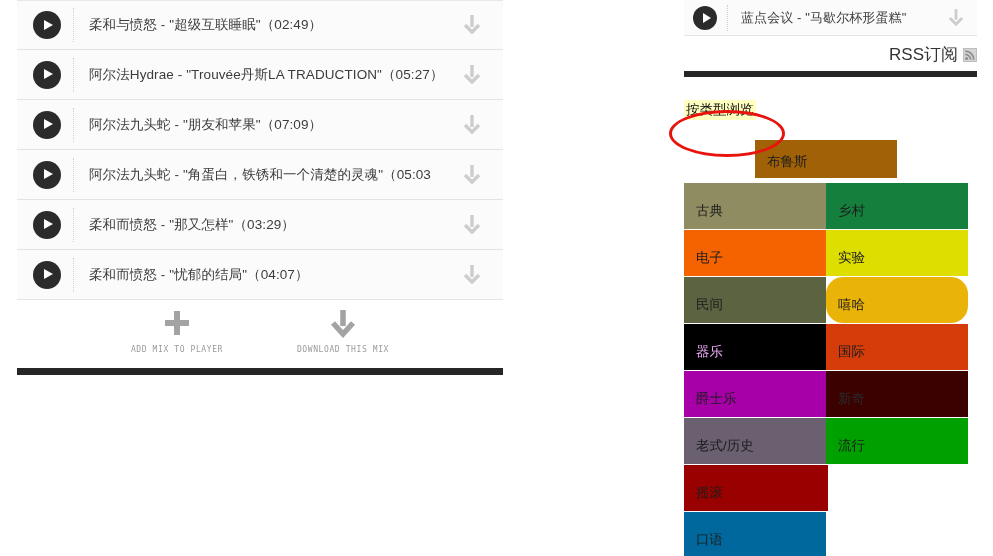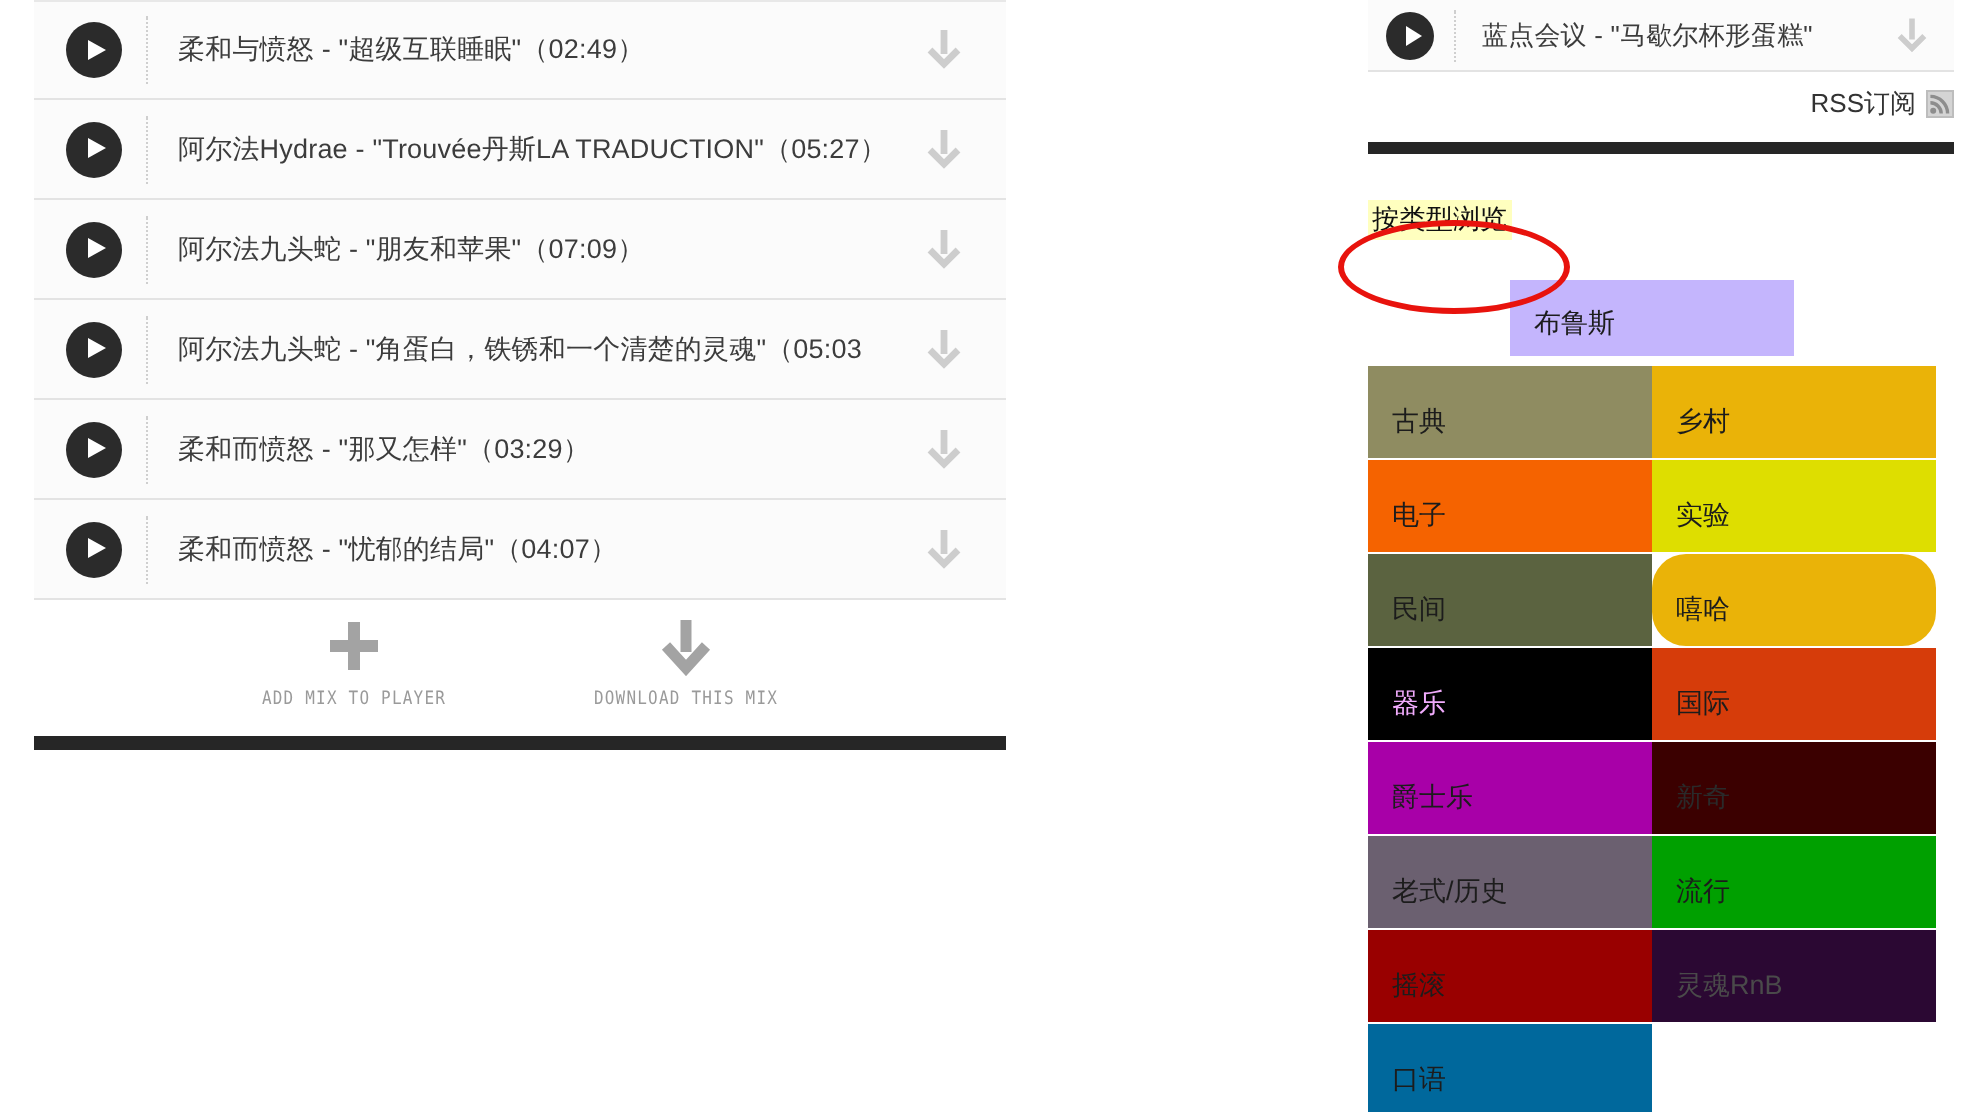--- a/index.html
+++ b/index.html
@@ -140,21 +140,21 @@
     position: absolute;
     left: 684px;
     top: 43px;
     width: 293px;
     display: flex;
     justify-content: flex-end;
     align-items: center;
     gap: 5px;
     cursor: pointer;
   }
-  #rss-label { font-size: 13px; color: #333; }
+  #rss-label { font-size: 17px; color: #333; }
   .rss-icon { width: 14px; height: 14px; }
 
   
   #browse-heading {
     position: absolute;
     left: 684px;
     top: 100px;
     font-size: 13.5px;
     color: #111;
     background: #ffffbf;
@@ -333,31 +333,31 @@
       <path d="M2.2 3.2 A8.6 8.6 0 0 1 10.8 11.8" stroke="#8d8d8d" stroke-width="1.7" fill="none"></path>
     </svg>
   </span>
 </div>
 
 <div class="dark-bar" id="right-dark-bar"></div>
 
 <div id="browse-heading">按类型浏览</div>
 <div id="annotation-ellipse" style="border-color: rgb(232, 19, 13);"></div>
 
-<div class="genre-tile" id="tile-blues" style="background: #c4b5fd;">
+<div class="genre-tile" id="tile-blues" style="background: #a16207;">
   <span class="genre-label" style="color: rgb(28, 28, 28);">布鲁斯</span>
 </div>
 
 <div id="genre-grid">
 
   <div class="genre-row">
     <div class="genre-tile" style="background: rgb(143, 140, 97);">
       <span class="genre-label" style="color: rgb(28, 28, 28);">古典</span>
     </div>
-    <div class="genre-tile" style="background: #eab308;">
+    <div class="genre-tile" style="background: #15803d;">
       <span class="genre-label" style="color: rgb(28, 28, 28);">乡村</span>
     </div>
   </div>
   <div class="row-gap"></div>
 
   <div class="genre-row">
     <div class="genre-tile" style="background: rgb(245, 99, 0);">
       <span class="genre-label" style="color: rgb(28, 28, 28);">电子</span>
     </div>
     <div class="genre-tile" style="background: rgb(222, 222, 0);">
@@ -403,23 +403,20 @@
     <div class="genre-tile" style="background: rgb(0, 160, 0);">
       <span class="genre-label" style="color: rgb(28, 28, 28);">流行</span>
     </div>
   </div>
   <div class="row-gap"></div>
 
   <div class="genre-row">
     <div class="genre-tile" style="background: rgb(153, 0, 0);">
       <span class="genre-label" style="color: rgb(28, 28, 28);">摇滚</span>
     </div>
-    <div class="genre-tile" style="background: rgb(43, 8, 51);">
-      <span class="genre-label" style="color: rgb(74, 74, 74);">灵魂RnB</span>
-    </div>
   </div>
   <div class="row-gap"></div>
 
   <div class="genre-row">
     <div class="genre-tile" style="background: rgb(0, 104, 156);">
       <span class="genre-label" style="color: rgb(28, 28, 28);">口语</span>
     </div>
     <div class="genre-tile empty"></div>
   </div>
 

